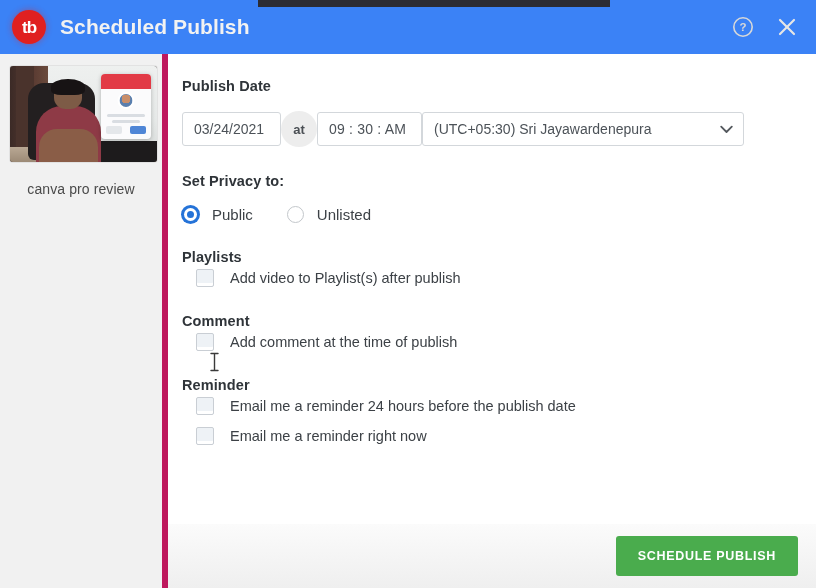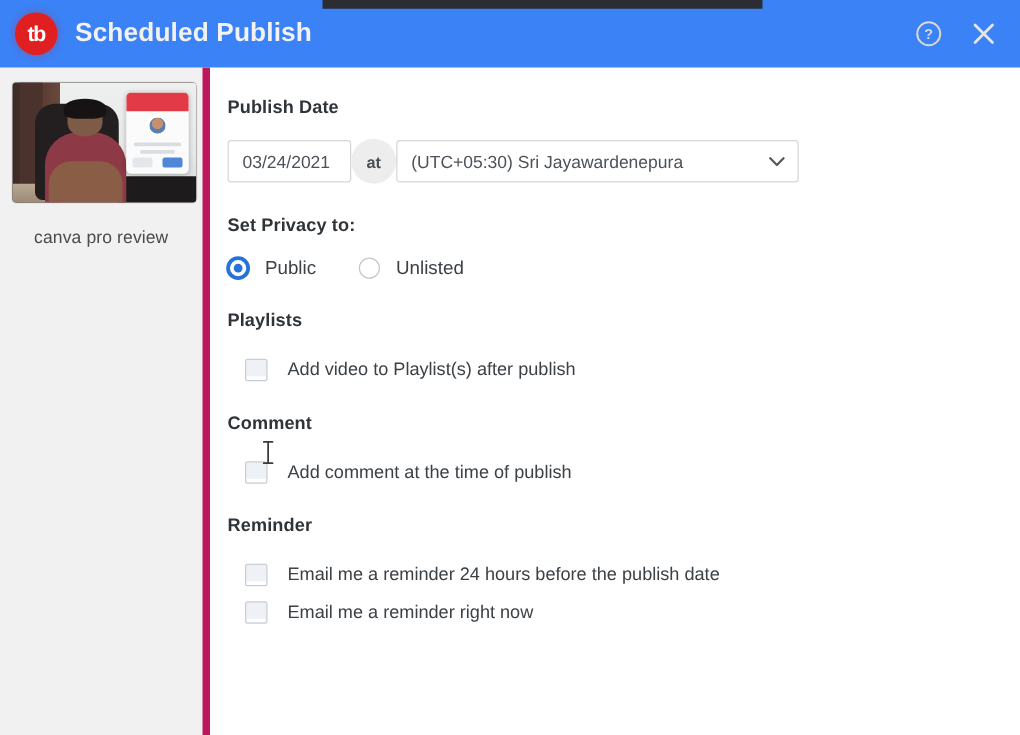--- a/index.html
+++ b/index.html
@@ -223,21 +223,21 @@
   .radio.checked::after {
     content: ""; width: 7px; height: 7px; border-radius: 50%;
     background: #2573d8; box-shadow: 0 0 0 3px #ffffff;
   }
   .radio-label {
     margin-left: 13px; font-size: 15px; color: #3c4146;
   }
 
   .check-row {
     display: flex; align-items: center;
-    margin-top: 22px; margin-left: 14px;
+    margin-top: 4px; margin-left: 14px;
     cursor: pointer;
   }
   .check-row.tight { margin-top: 12px; }
   .checkbox {
     width: 18px; height: 18px; border-radius: 2px;
     background: #eef2f6;
     border: 1px solid #c9ced4;
     box-shadow: inset 0 -3px 0 #ffffff;
     flex: 0 0 auto;
   }
@@ -323,20 +323,21 @@
       <div class="thumb-caption">canva pro review</div>
     </div>
 
     <div class="main">
       <div class="form">
 
         <div class="section-label">Publish Date</div>
         <div class="date-row">
           <div class="field field-date">03/24/2021</div>
           <div class="at-badge">at</div>
+          <div class="field field-time">09 : 30 : AM</div>
           <div class="tz-select">
             <span>(UTC+05:30) Sri Jayawardenepura</span>
             <span class="tz-caret">
               <svg width="13" height="9" viewBox="0 0 13 9" aria-hidden="true">
                 <path d="M1.2 1.6 L6.5 7.0 L11.8 1.6" fill="none" stroke="#54595e" stroke-width="1.8" stroke-linecap="round" stroke-linejoin="round"></path>
               </svg>
             </span>
           </div>
         </div>
 
@@ -377,20 +378,23 @@
             <span class="check-label">Email me a reminder 24 hours before the publish date</span>
           </div>
           <div class="check-row tight">
             <span class="checkbox"></span>
             <span class="check-label">Email me a reminder right now</span>
           </div>
         </div>
 
       </div>
 
+      <div class="footer">
+        <button class="primary-btn">SCHEDULE PUBLISH</button>
+      </div>
     </div>
   </div>
 
   <div class="text-cursor">
     <svg width="11" height="20" viewBox="0 0 11 20" aria-hidden="true">
       <path d="M2 1.5 H9 M5.5 1.5 V18.5 M2 18.5 H9" fill="none" stroke="#3a3a3a" stroke-width="1.4" stroke-linecap="round"></path>
     </svg>
   </div>
 
 </div>

